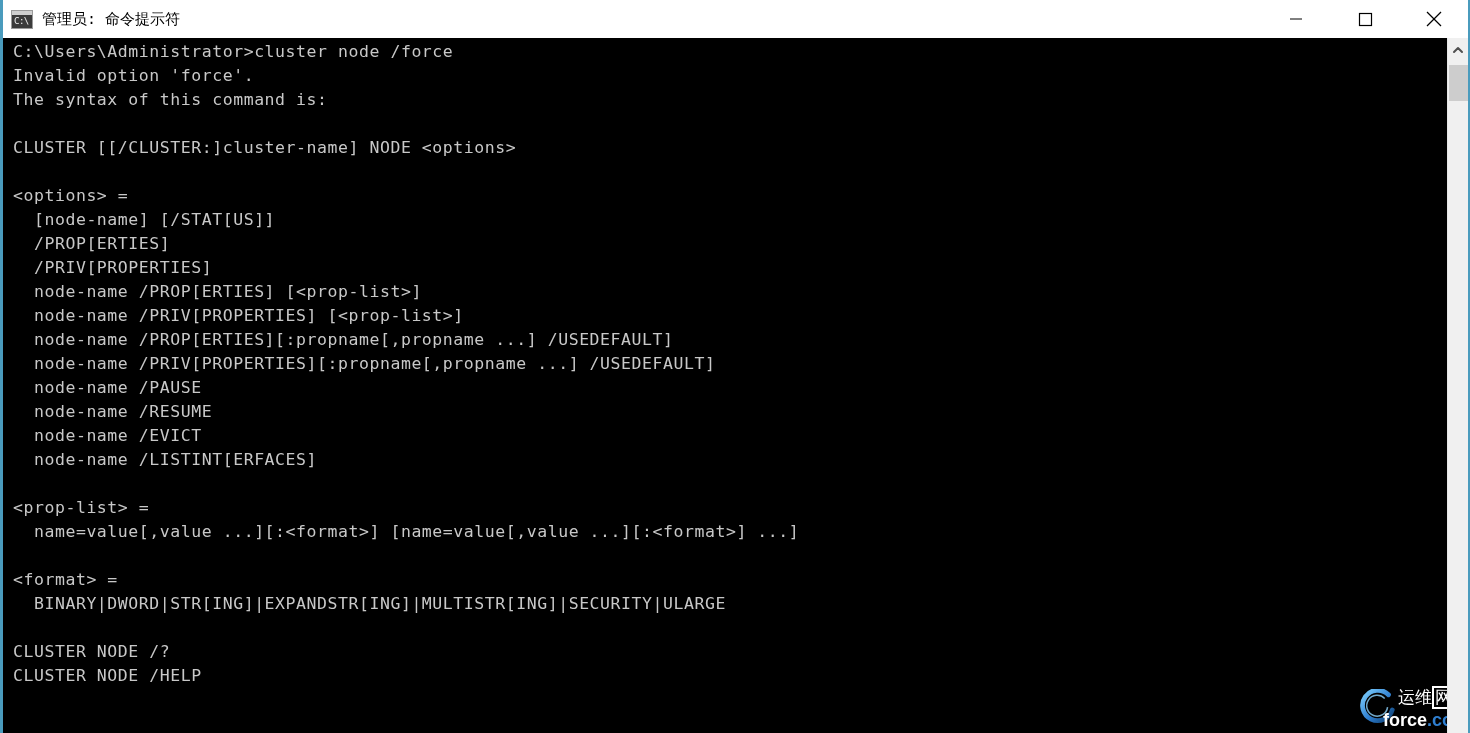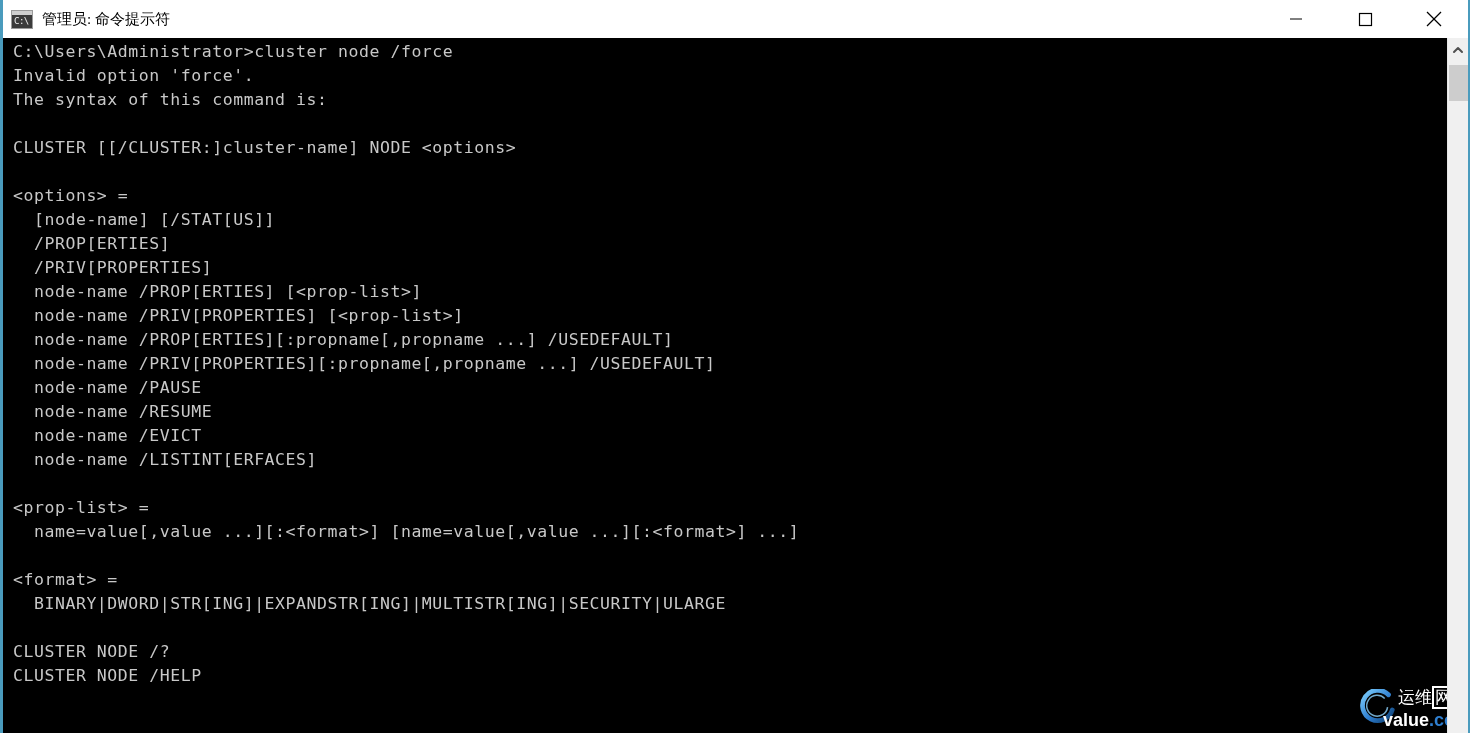--- a/index.html
+++ b/index.html
@@ -68,21 +68,21 @@
     left: 2px;
     top: 4px;
     font-family: "DejaVu Sans Mono", monospace;
     font-size: 9px;
     line-height: 12px;
     color: #f2f2f2;
     letter-spacing: -0.5px;
     white-space: nowrap;
   }
   .title-text {
-    font-family: Liberation Serif, serif;
+    font-family: Liberation Mono, monospace;
     font-size: 15px;
     color: #000000;
     white-space: nowrap;
   }
 
   .win-controls {
     display: flex;
     height: 38px;
     flex: 0 0 auto;
   }
@@ -264,21 +264,21 @@
             <stop offset="100%" stop-color="#0d3f72"></stop>
           </linearGradient>
         </defs>
         <path d="M30 6 A16 16 0 1 0 34 22" fill="none" stroke="url(#ringgrad)" stroke-width="5" stroke-linecap="round"></path>
         <path d="M26 10 A11 11 0 1 0 29 19" fill="none" stroke="#8fd4ff" stroke-width="1.6" opacity="0.8"></path>
       </svg>
       <div class="wm-cn">
         <span>运维</span><span class="boxed">网</span>
       </div>
       <div class="wm-url">
-        <span>value</span><span class="dot-com">.com</span>
+        <span>force</span><span class="dot-com">.com</span>
       </div>
     </div>
   </div>
 
   <div class="scrollbar">
     <div class="sb-arrow">
       <svg width="14" height="14" viewBox="0 0 14 14">
         <polyline points="3,9 7,5 11,9" fill="none" stroke="#505050" stroke-width="2" stroke-linecap="round" stroke-linejoin="round"></polyline>
       </svg>
     </div>

